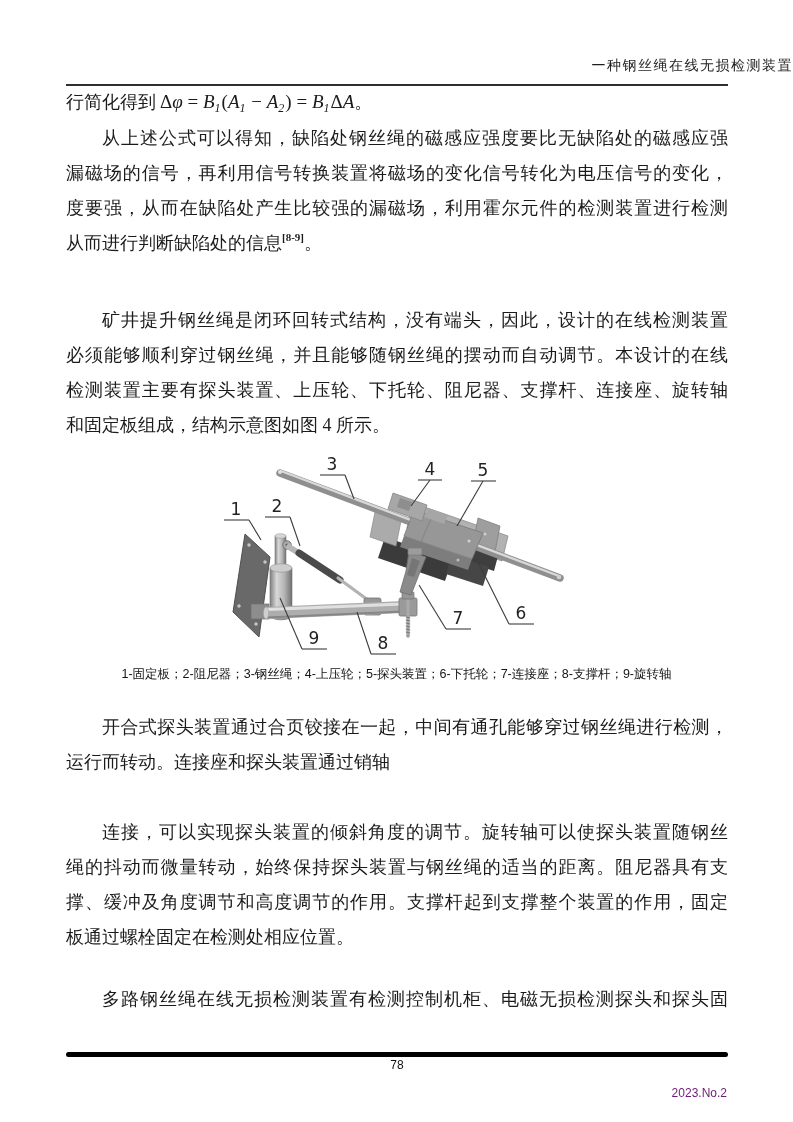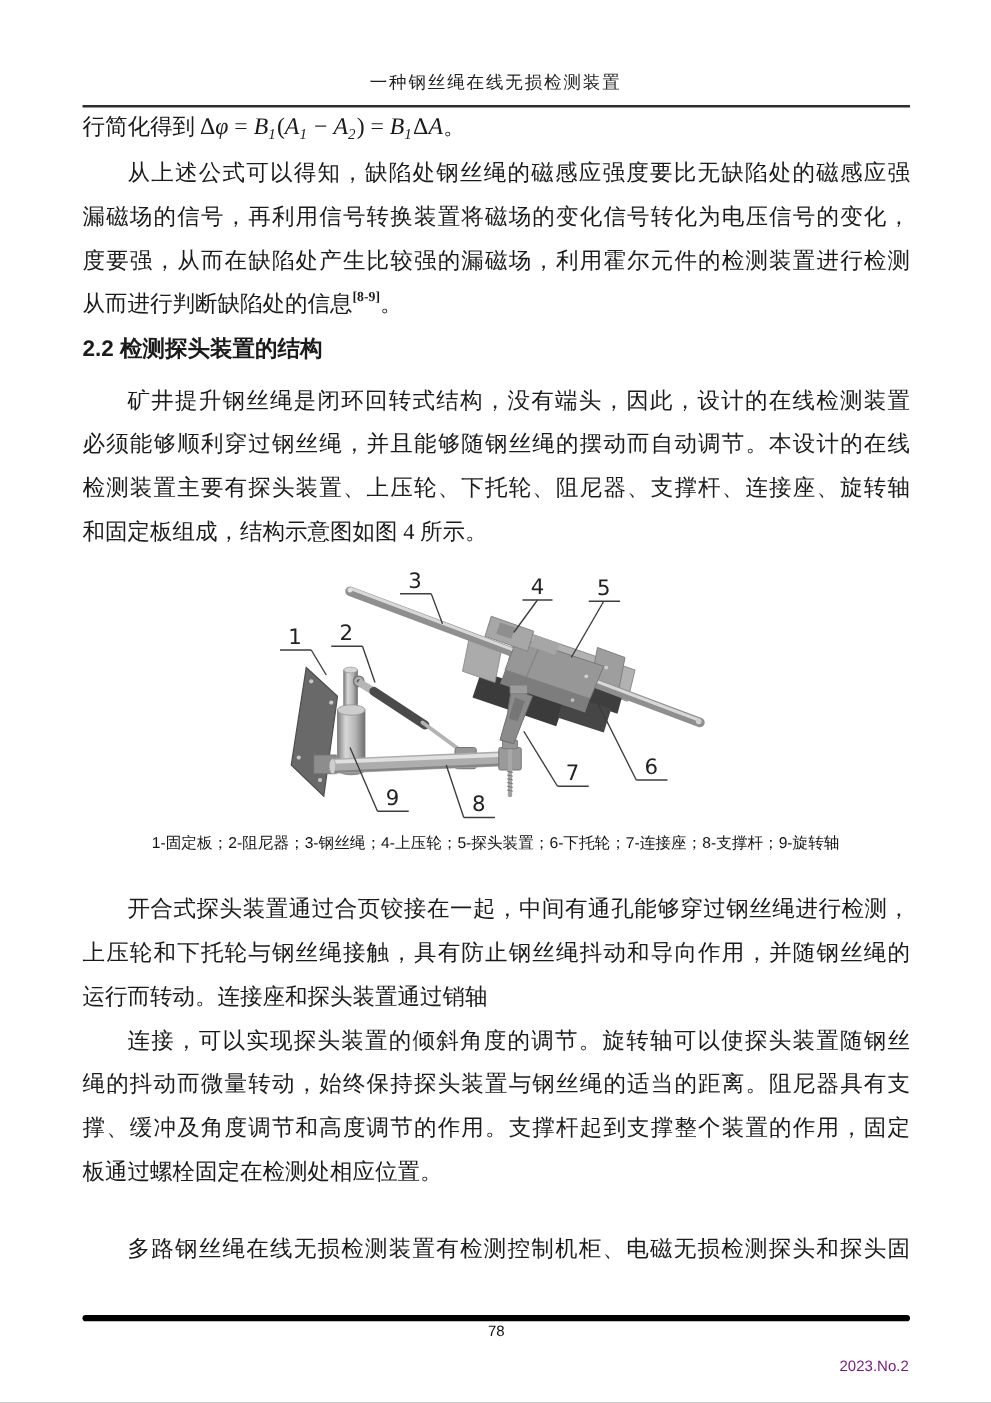--- a/index.html
+++ b/index.html
@@ -1,21 +1,21 @@
 <!DOCTYPE html>
 <html><head>
 <meta charset="utf-8">
 <style>
   html,body{margin:0;padding:0;background:#9c9c9c;}
   #page{position:relative;width:793px;height:1122px;background:#ffffff;overflow:hidden;
         font-family:"Liberation Serif","DejaVu Serif",serif;color:#1b1b1b;}
   .abs{position:absolute;}
 
   
-  #header-title{top:57px;left:0;width:793px;text-align:center;font-size:14px;
+  #header-title{top:57px;left:0;width:793px;text-align:right;font-size:14px;
                 letter-spacing:1.5px;color:#1e1e1e;}
   #header-rule{top:84px;left:66px;width:662px;height:2px;background:#2e2e2e;}
 
   
   .textblock{left:66px;width:662px;font-size:18px;line-height:35px;}
   .tline{height:35px;overflow:hidden;text-align:justify;text-align-last:justify;}
   .tline.last{text-align-last:left;}
   .tline.indent{text-indent:36px;}
   .tline sup{font-size:11px;font-weight:bold;position:relative;top:-1px;vertical-align:super;line-height:0;}
 
@@ -64,21 +64,20 @@
     <div class="tline last"><span>行简化得到</span><span class="formula-math"><span class="m up">Δ</span><span class="m it">φ</span><span class="m up"> = </span><span class="m it">B</span><span class="m sub">1</span><span class="m up">(</span><span class="m it">A</span><span class="m sub">1</span><span class="m up"> − </span><span class="m it">A</span><span class="m sub">2</span><span class="m up">) = </span><span class="m it">B</span><span class="m sub">1</span><span class="m up">Δ</span><span class="m it">A</span><span class="m cjk">。</span></span></div>
   </div>
 
   <div class="abs textblock" id="para-1">
       <div class="tline indent">从上述公式可以得知，缺陷处钢丝绳的磁感应强度要比无缺陷处的磁感应强</div>
       <div class="tline">漏磁场的信号，再利用信号转换装置将磁场的变化信号转化为电压信号的变化，</div>
       <div class="tline">度要强，从而在缺陷处产生比较强的漏磁场，利用霍尔元件的检测装置进行检测</div>
       <div class="tline last"><span>从而进行判断缺陷处的信息</span><sup>[8-9]</sup><span>。</span></div>
     </div>
 
-  <div class="abs" id="section-heading">2.2 检测探头装置的结构</div>
 
   <div class="abs textblock" id="para-2">
       <div class="tline indent">矿井提升钢丝绳是闭环回转式结构，没有端头，因此，设计的在线检测装置</div>
       <div class="tline">必须能够顺利穿过钢丝绳，并且能够随钢丝绳的摆动而自动调节。本设计的在线</div>
       <div class="tline">检测装置主要有探头装置、上压轮、下托轮、阻尼器、支撑杆、连接座、旋转轴</div>
       <div class="tline last">和固定板组成，结构示意图如图 4 所示。</div>
     </div>
 
   <svg class="abs" id="figure-4" viewBox="210 450 480 220" width="480" height="220" xmlns="http://www.w3.org/2000/svg">
     <defs>
@@ -198,21 +197,20 @@
         <line x1="302" y1="649" x2="327" y2="649"></line>
         <line x1="302" y1="649" x2="280" y2="598"></line>
         <text x="314" y="644">9</text>
       </g>
   </svg>
 
   <div class="abs" id="caption-parts">1-固定板；2-阻尼器；3-钢丝绳；4-上压轮；5-探头装置；6-下托轮；7-连接座；8-支撑杆；9-旋转轴</div>
 
   <div class="abs textblock" id="para-3">
       <div class="tline indent">开合式探头装置通过合页铰接在一起，中间有通孔能够穿过钢丝绳进行检测，</div>
-      <div class="tline">上压轮和下托轮与钢丝绳接触，具有防止钢丝绳抖动和导向作用，并随钢丝绳的</div>
       <div class="tline last">运行而转动。连接座和探头装置通过销轴</div>
     </div>
   <div class="abs textblock" id="para-4">
       <div class="tline indent">连接，可以实现探头装置的倾斜角度的调节。旋转轴可以使探头装置随钢丝</div>
       <div class="tline">绳的抖动而微量转动，始终保持探头装置与钢丝绳的适当的距离。阻尼器具有支</div>
       <div class="tline">撑、缓冲及角度调节和高度调节的作用。支撑杆起到支撑整个装置的作用，固定</div>
       <div class="tline last">板通过螺栓固定在检测处相应位置。</div>
     </div>
   <div class="abs textblock" id="para-5">
       <div class="tline indent">多路钢丝绳在线无损检测装置有检测控制机柜、电磁无损检测探头和探头固</div>

